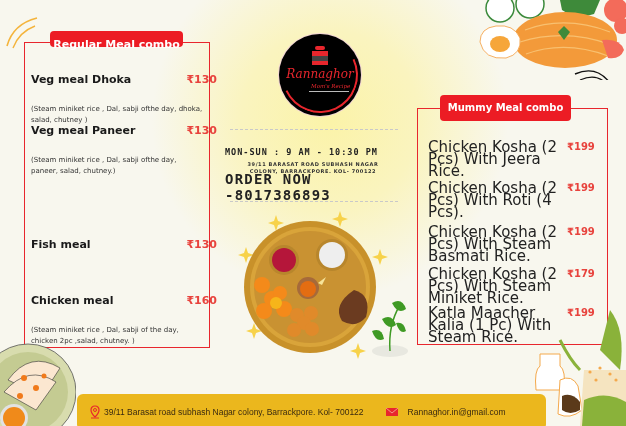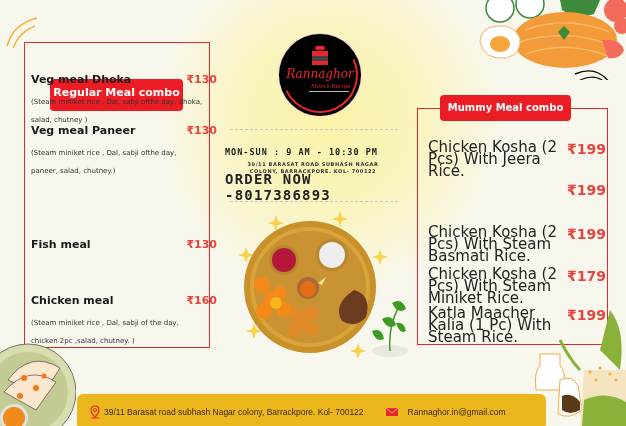--- a/index.html
+++ b/index.html
@@ -21,44 +21,44 @@
     position: absolute; border: 1.5px solid #e8262d;
   }
   .box-left { left: 24px; top: 42px; width: 186px; height: 306px; }
   .box-right { left: 417px; top: 108px; width: 191px; height: 237px; }
   .box-title {
     position: absolute; background: #ec1c24; color: #fff;
     font-family: "DejaVu Sans", sans-serif; font-weight: bold;
     font-size: 11px; border-radius: 4px; text-align: center;
     white-space: nowrap;
   }
-  .box-left .box-title { left: 25px; top: -12px; width: 133px; height: 32px; line-height: 28px; margin-top: 48px; }
+  .box-left .box-title { left: 25px; top: -12px; width: 133px; height: 16px; line-height: 28px; }
   .box-right .box-title { left: 22px; top: -14px; width: 131px; height: 26px; line-height: 26px; font-size: 10px; }
 
   .reg-item { position: absolute; left: 6px; width: 172px; }
   .reg-name {
     font-family: "DejaVu Sans", sans-serif; font-weight: bold; font-size: 11px; color: #1a1a1a;
   }
   .reg-price {
     position: absolute; right: -14px; top: 0; color: #e8433d;
     font-weight: bold; font-size: 11px;
   }
   .reg-desc {
-    margin-top: 7px; font-size: 7px; line-height: 18px; color: #333;
+    margin-top: 18px; font-size: 7px; line-height: 11px; color: #333;
     font-family: "DejaVu Sans", sans-serif;
   }
 
   .mum-item { position: absolute; left: 10px; width: 176px; }
   .mum-name {
     width: 132px; font-size: 15px; line-height: 12px; color: #222;
     font-family: "DejaVu Sans", sans-serif;
   }
   .mum-price {
     position: absolute; left: 139px; top: 0; color: #e8433d;
-    font-weight: bold; font-size: 14px;
+    font-weight: bold; font-size: 10px;
   }
 
   
   .logo {
     position: absolute; left: 279px; top: 34px; width: 82px; height: 82px;
     border-radius: 50%; background: #000000;
     box-shadow: 0 0 0 1px #f2d4d4;
   }
   .logo-ring {
     position: absolute; inset: 3px; border-radius: 50%;
@@ -222,20 +222,21 @@
 </svg>
 
 <div class="box box-right">
   <div class="box-title">Mummy Meal combo</div>
 
   <div class="mum-item" style="top:32px">
     <div class="mum-name">Chicken Kosha (2 Pcs) With Jeera Rice.</div>
     <div class="mum-price">₹199</div>
   </div>
   <div class="mum-item" style="top:73px">
+    <div class="mum-name">Chicken Kosha (2 Pcs) With Roti (4 Pcs).</div>
     <div class="mum-price">₹199</div>
   </div>
   <div class="mum-item" style="top:117px">
     <div class="mum-name">Chicken Kosha (2 Pcs) With Steam Basmati Rice.</div>
     <div class="mum-price">₹199</div>
   </div>
   <div class="mum-item" style="top:159px">
     <div class="mum-name">Chicken Kosha (2 Pcs) With Steam Miniket Rice.</div>
     <div class="mum-price">₹179</div>
   </div>

